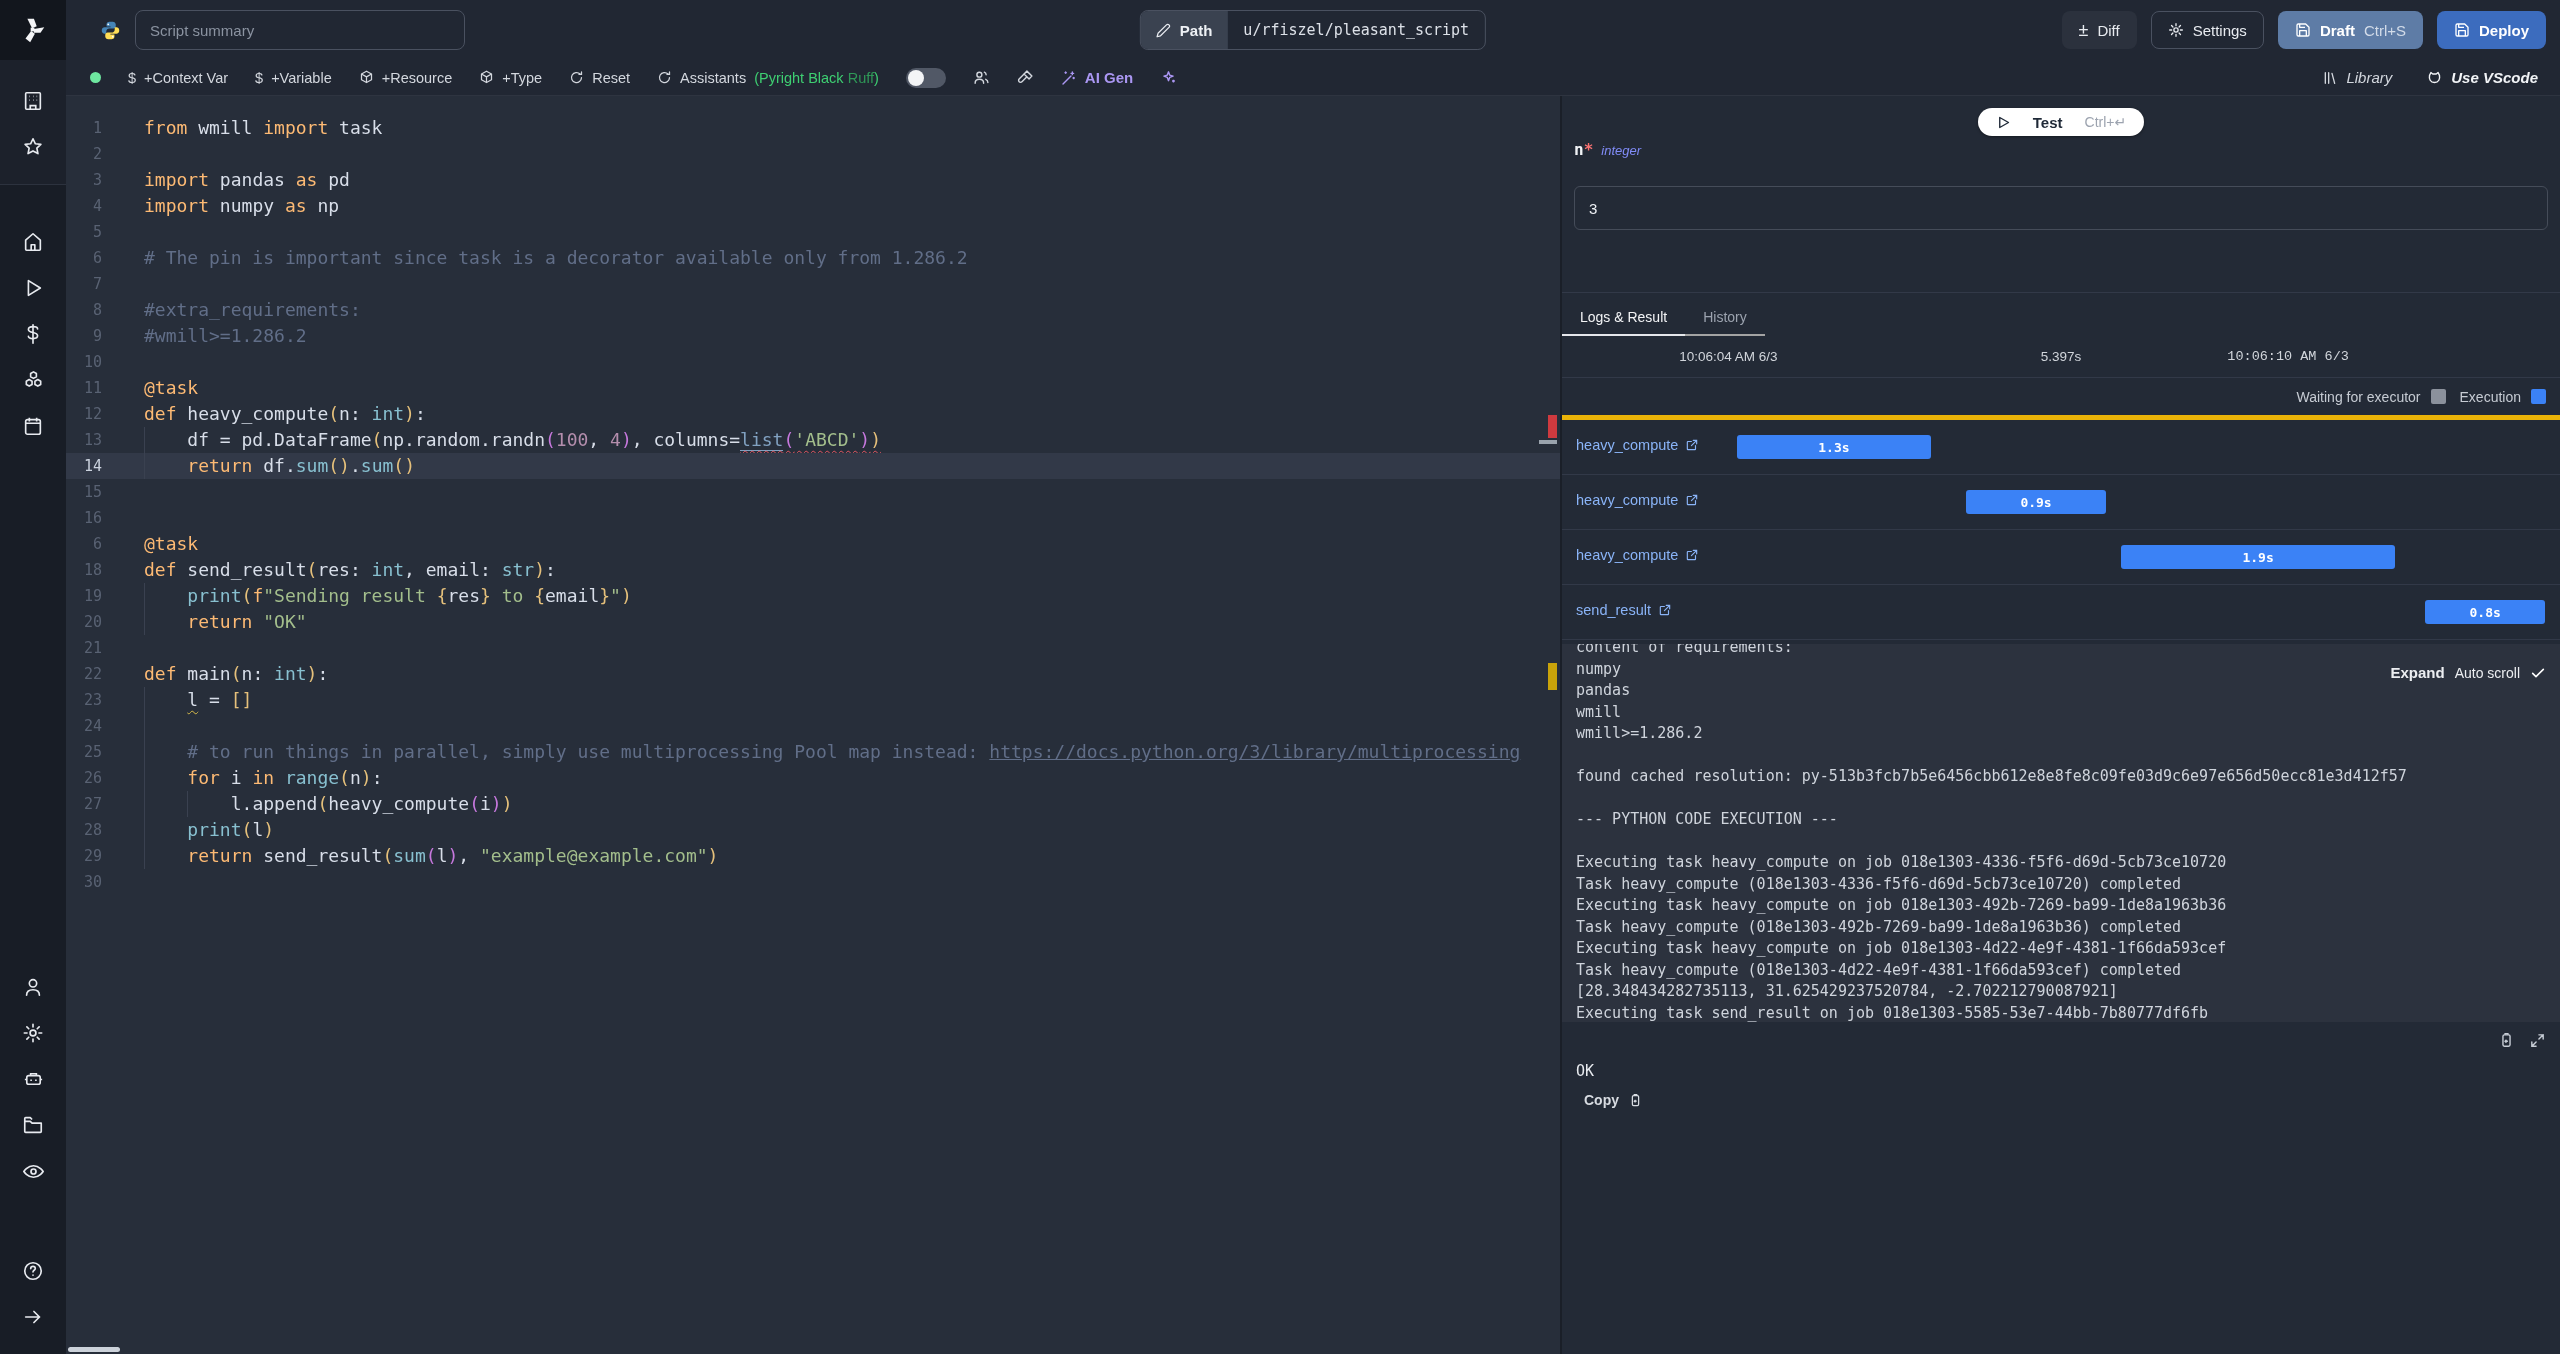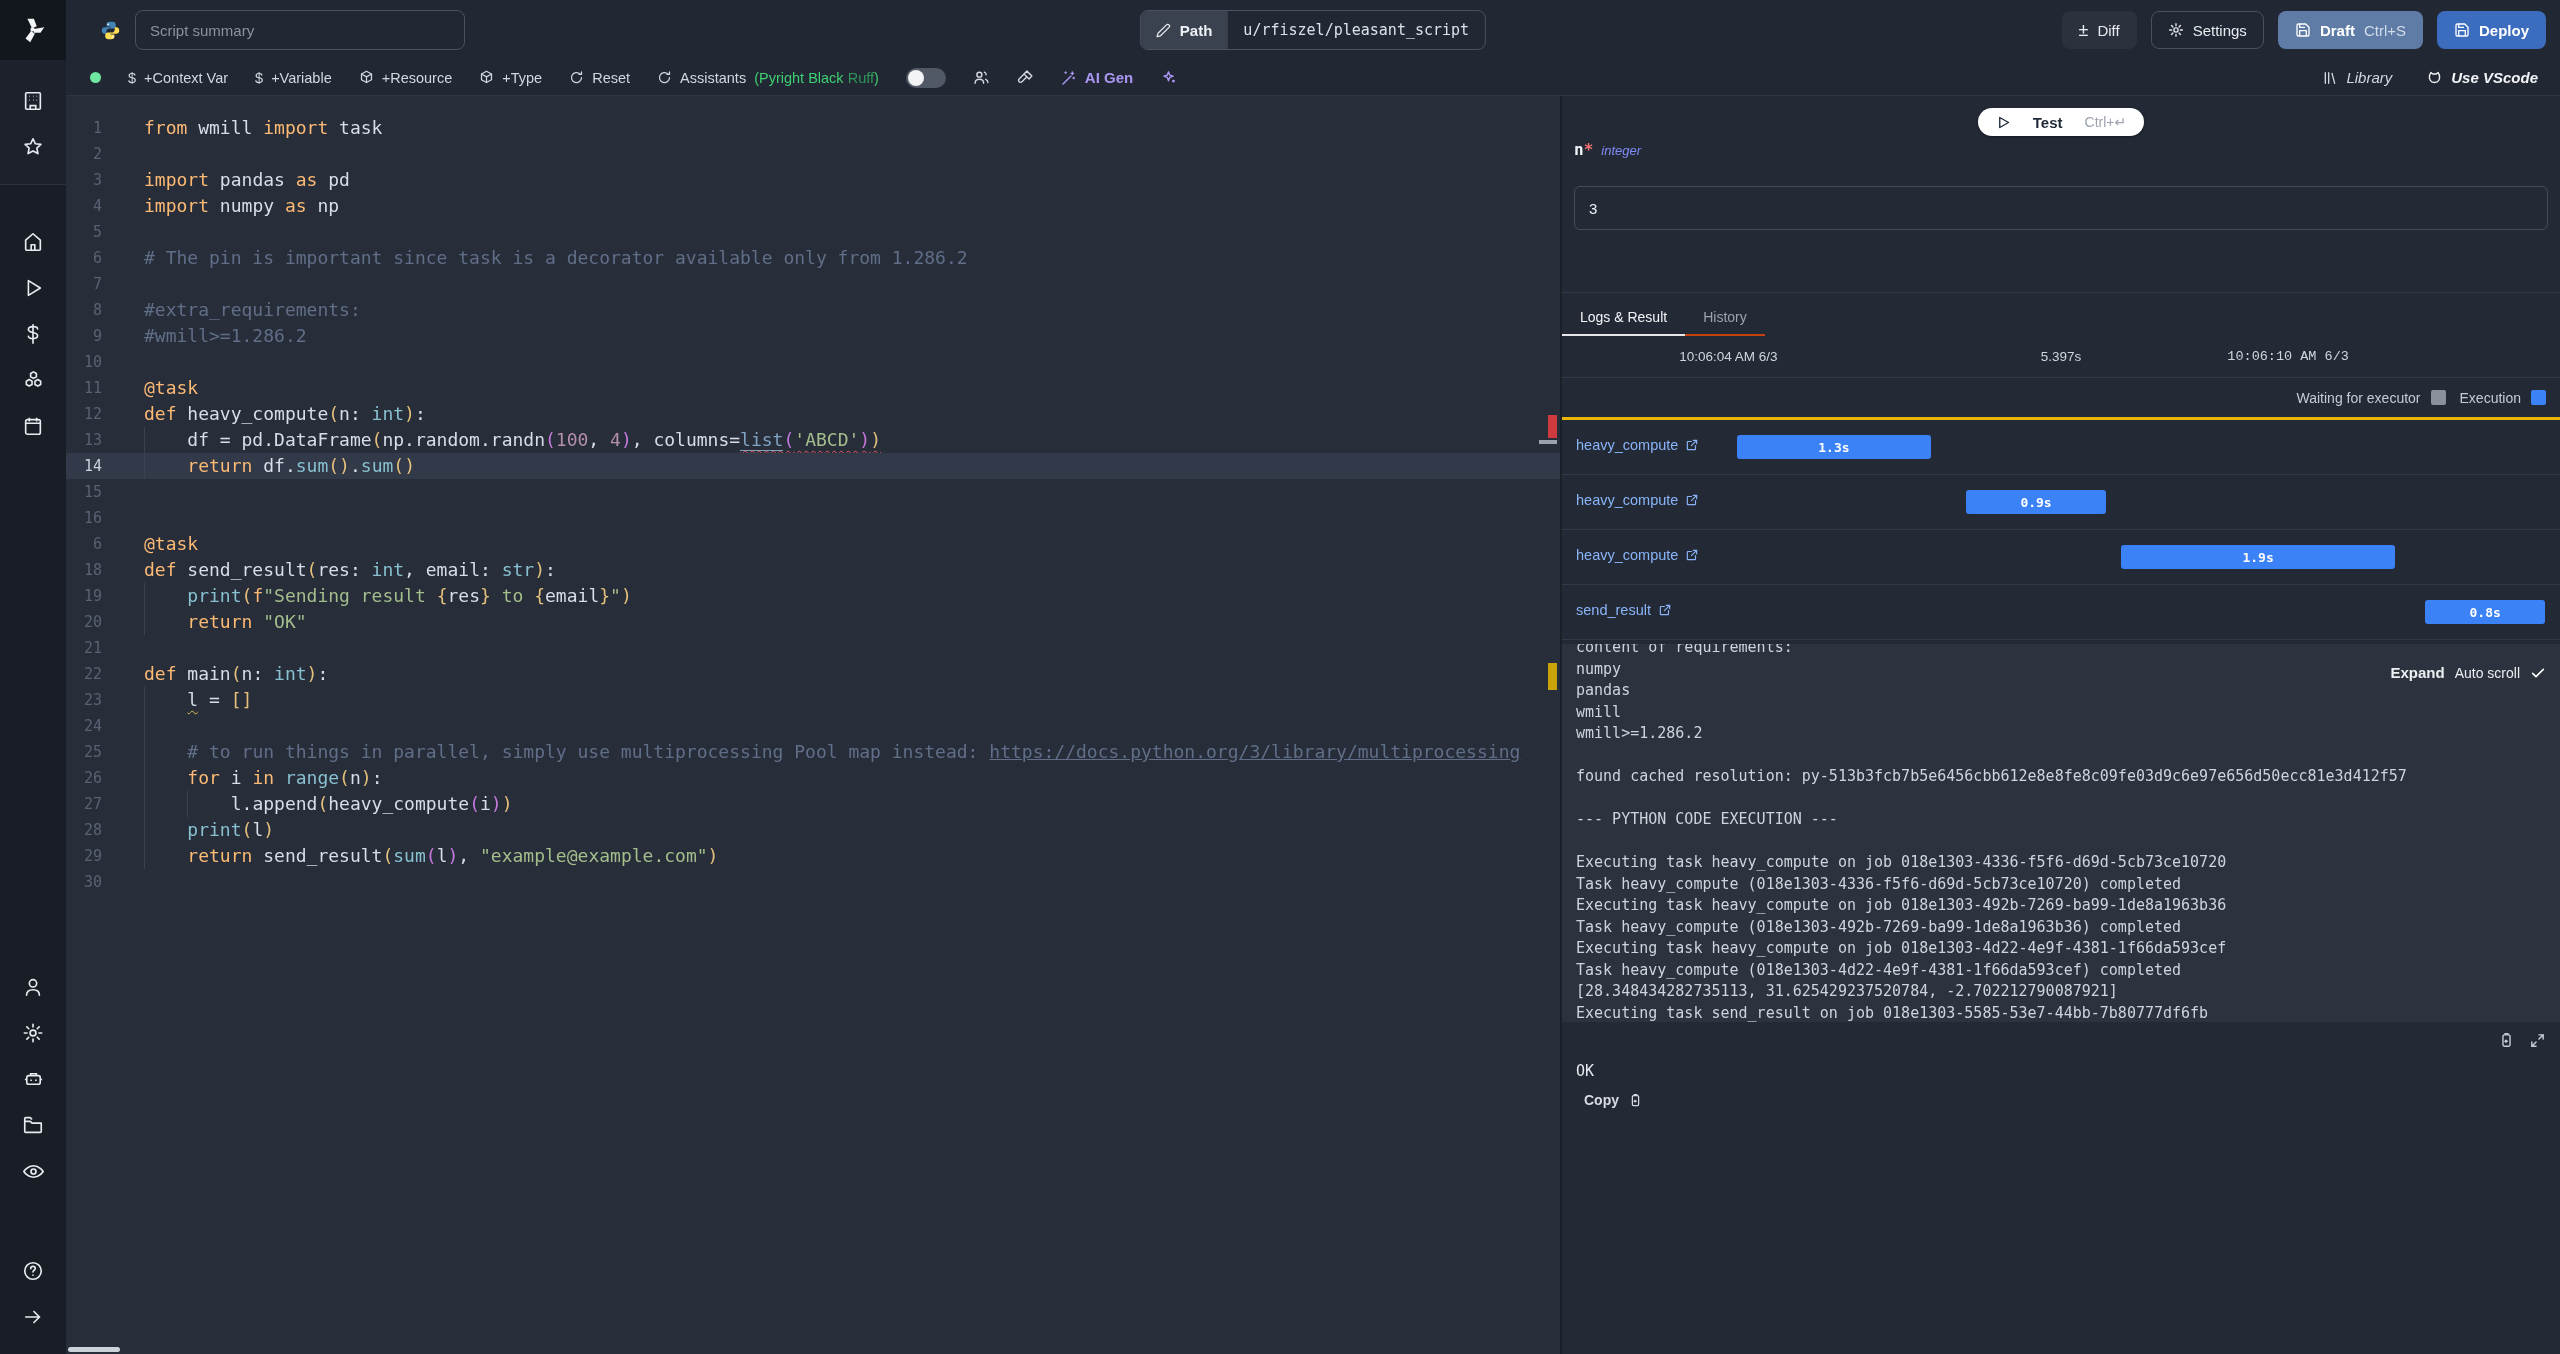--- a/index.html
+++ b/index.html
@@ -72,25 +72,25 @@
   .test-btn { background:#ffffff; color:#1f2937; border-radius:20px; height:28px; display:flex; align-items:center; gap:22px; padding:0 18px; font-size:15px; font-weight:bold; box-shadow:0 1px 3px rgba(0,0,0,.4); cursor:pointer; }
   .test-btn .kbd { color:#9ca3af; font-weight:normal; font-size:14px; }
   .arg-label { position:absolute; top:44px; left:12px; font-family:"DejaVu Sans Mono",monospace; font-size:16px; color:#f1f3f6; font-weight:bold; }
   .arg-label .req { color:#f87171; }
   .arg-label .atype { font-family:"Liberation Sans",sans-serif; font-weight:normal; font-style:italic; font-size:13px; color:#818cf8; margin-left:8px; }
   .arg-input { position:absolute; top:90px; left:12px; right:12px; height:44px; background:transparent; border:1px solid #454c59; border-radius:6px; color:#eef1f5; font-size:15px; padding:0 14px; outline:none; }
   .schema-divider { position:absolute; top:196px; left:0; right:0; height:1px; background:#323948; }
   .tabs { position:absolute; top:204px; left:0; right:0; height:36px; display:flex; }
   .tab { padding:0 18px; display:flex; align-items:center; font-size:14px; cursor:pointer; }
   .tab.active { color:#f3f4f6; border-bottom:2px solid #e5e7eb; }
-  .tab.inactive { color:#9ca3af; border-bottom:2px solid #c2410c; }
+  .tab.inactive { color:#9ca3af; border-bottom:2px solid #a3a3a3; }
   .meta { position:absolute; top:240px; left:0; right:0; height:42px; display:grid; grid-template-columns:1fr 1fr 1fr; align-items:center; border-bottom:1px solid #323948; color:#d1d5db; font-size:13.5px; }
   .meta .c { text-align:center; }
   .meta .r { padding-right:25px; font-family:Liberation Mono, monospace; }
-  .legend { position:absolute; top:282px; left:0; right:0; height:42px; display:flex; align-items:center; justify-content:flex-end; gap:14px; padding-right:14px; color:#c6cbd3; font-size:14px; border-bottom:3px solid #eab308; }
+  .legend { position:absolute; top:282px; left:0; right:0; height:42px; display:flex; align-items:center; justify-content:flex-end; gap:14px; padding-right:14px; color:#c6cbd3; font-size:14px; border-bottom:5px solid #eab308; }
   .sq { width:15px; height:15px; border-radius:2px; }
   .legend .grp { display:flex; align-items:center; gap:10px; }
   .rows { position:absolute; top:324px; left:0; right:0; }
   .erow { position:relative; height:55px; border-bottom:1px solid #323948; }
   .erow .lbl { position:absolute; left:14px; top:17px; display:flex; align-items:center; gap:7px; color:#8ab4f8; font-size:14.5px; cursor:pointer; }
   .ebar { position:absolute; top:15px; height:24px; background:#3b82f6; border-radius:3px; color:#fff; font-family:"DejaVu Sans Mono",monospace; font-size:13px; font-weight:bold; display:flex; align-items:center; justify-content:center; }
   .logs { position:absolute; top:548px; left:0; right:0; height:378px; background:#2c323e; overflow:hidden; }
   .logs-inner { margin-top:-7px; padding-left:14px; font-family:"DejaVu Sans Mono",monospace; font-size:15px; color:#cfd4dc; }
   .logline { height:21.5px; line-height:21.5px; white-space:pre; }
   .logs-ov { position:absolute; top:20px; right:14px; display:flex; align-items:center; gap:10px; color:#eceef1; font-size:14px; }

